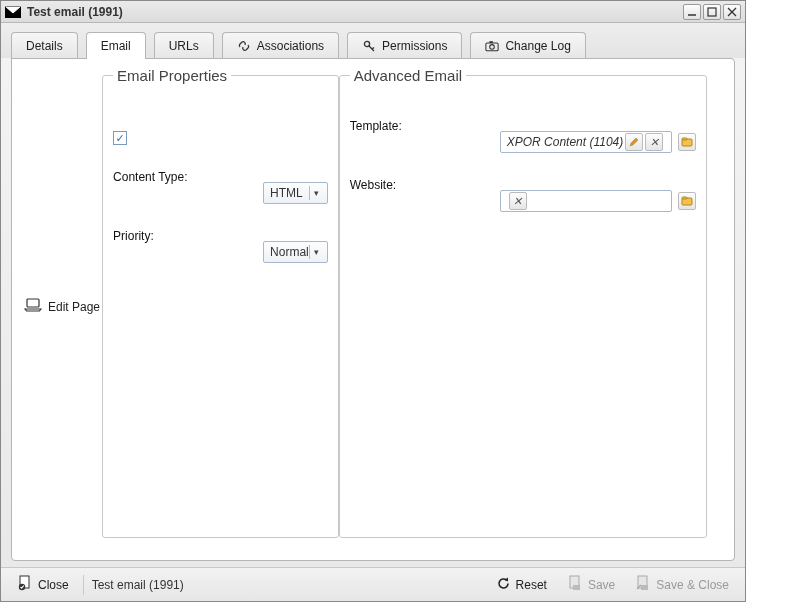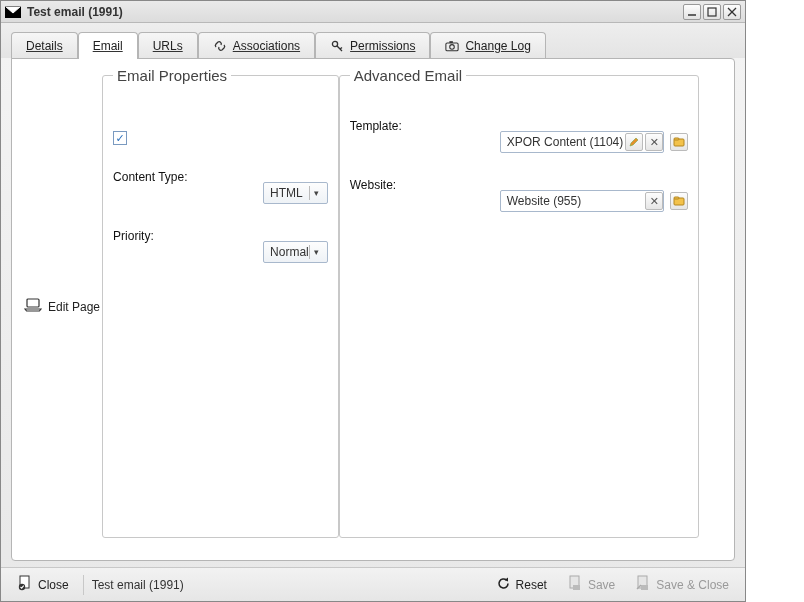--- a/index.html
+++ b/index.html
@@ -37,24 +37,23 @@
     border: 1px solid #999;
     background: linear-gradient(to bottom,#fdfdfd,#e2e2e2);
     border-radius: 2px;
     display: flex; align-items: center; justify-content: center;
     font-size: 10px;
     cursor: pointer;
   }
   .tabbar {
     padding: 8px 10px 0 10px;
     display: flex;
-    gap: 0;
+    gap: 8px;
     position: relative;
     background: linear-gradient(to bottom, #eeeeee, #e4e4e4);
-    text-decoration: underline;
   }
   .tab {
     padding: 6px 14px;
     border: 1px solid #b5b5b5;
     border-bottom: none;
     border-radius: 4px 4px 0 0;
     background: linear-gradient(to bottom,#f6f6f6,#e6e6e6);
     display: flex; align-items: center; gap: 6px;
     cursor: pointer;
     color: #222;
@@ -128,21 +127,21 @@
   }
   .textinput {
     flex: 1;
     height: 22px;
     border: 1px solid #a8b8cc;
     background: #fff;
     border-radius: 2px;
     padding: 0 6px;
     display: flex; align-items: center;
   }
-  .textinput.with-buttons { padding-right: 0; }
+  .textinput.with-buttons { padding-right: 8px; font-style: italic; }
   .input-btn {
     width: 18px; height: 18px;
     border: 1px solid #bbb;
     background: linear-gradient(to bottom,#fdfdfd,#e6e6e6);
     border-radius: 2px;
     display: flex; align-items: center; justify-content: center;
     font-size: 11px;
     cursor: pointer;
     margin-left: 2px;
     color: #555;
@@ -304,21 +303,20 @@
                 <rect x="1" y="2" width="5" height="2" rx="1" fill="#f3c24b" stroke="#b38620"></rect>
               </svg>
           </span>
         </div>
       </div>
 
       <div class="form-row">
         <div class="form-label">Website:</div>
         <div class="form-field">
           <div class="textinput with-buttons" style="justify-content:space-between">
-            <span style="flex:1">Website (955)</span>
             <span class="input-btn">✕</span>
           </div>
           <span class="input-btn">
             <svg width="12" height="12" viewBox="0 0 12 12">
                 <rect x="1" y="3" width="10" height="7" rx="1" fill="#f3c24b" stroke="#b38620"></rect>
                 <rect x="1" y="2" width="5" height="2" rx="1" fill="#f3c24b" stroke="#b38620"></rect>
               </svg>
           </span>
         </div>
       </div>

